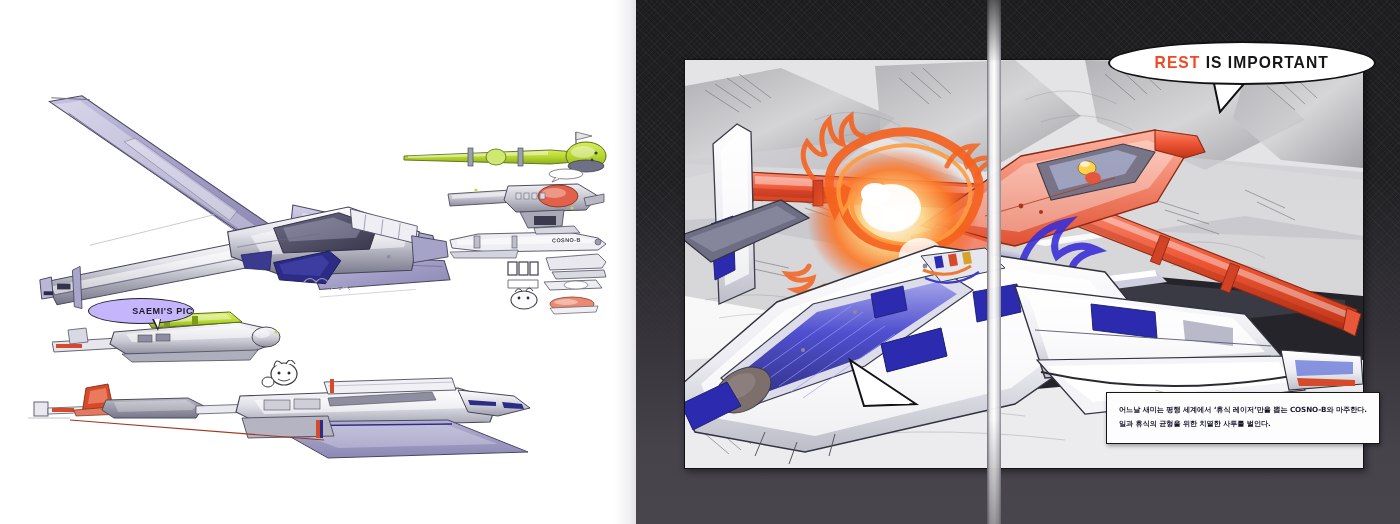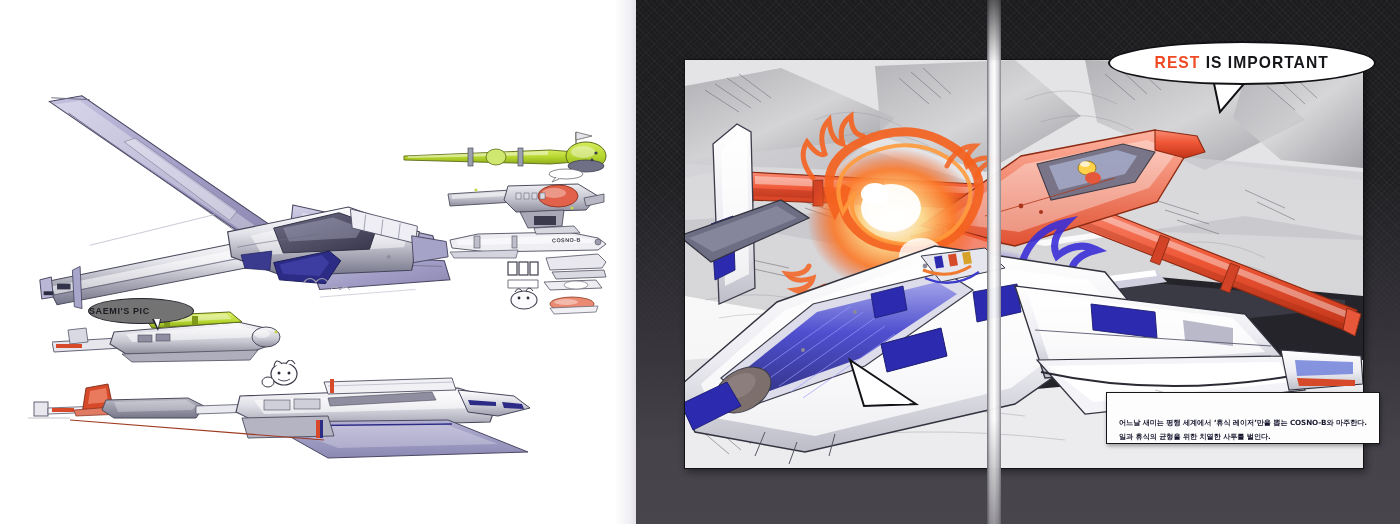--- a/index.html
+++ b/index.html
@@ -13,22 +13,22 @@
   #left-panel:after{content:"";position:absolute;right:0;top:0;width:22px;height:100%;
       background:linear-gradient(90deg,rgba(255,255,255,0) 0%,rgba(238,238,242,.85) 70%,rgba(225,225,232,1) 100%);}
 
   .sk{position:absolute;}
 
   
   #hero-sketch{left:28px;top:92px;width:430px;height:230px;}
 
   
   #saemi-bubble{position:absolute;left:88px;top:298px;width:104px;height:24px;
-      border:1.6px solid #23232c;border-radius:50%;background:#737373;
-      display:flex;align-items:center;justify-content:flex-start;}
+      border:1.6px solid #23232c;border-radius:50%;background:#c4b5fd;
+      display:flex;align-items:center;justify-content:flex-end;}
   #saemi-bubble span{font-size:9px;font-weight:bold;letter-spacing:.6px;color:#1b1b22;
       font-family:"Liberation Sans",sans-serif;white-space:nowrap;}
   #saemi-tail{position:absolute;left:152px;top:319px;width:0;height:0;
       border-left:6px solid transparent;border-right:3px solid transparent;
       border-top:12px solid #23232c;}
   #saemi-tail:after{content:"";position:absolute;left:-4px;top:-12.5px;width:0;height:0;
       border-left:4px solid transparent;border-right:2px solid transparent;
       border-top:9px solid #fff;}
 
   
@@ -71,21 +71,21 @@
   .accent-rest{color:#ef4a23;}
   #work-bubble{left:140px;top:396px;width:318px;height:40px;}
   #work-bubble .txt{font-size:17px;}
   .accent-work{color:#1a1aa8;}
   .bubble-tail{position:absolute;z-index:39;}
 
   
   #caption-box{position:absolute;left:470px;top:392px;width:274px;height:52px;
       background:#fdfdfd;border:1.5px solid #15151a;z-index:41;
       box-shadow:1px 2px 4px rgba(0,0,0,.35);
-      padding:24px 11px 0 12px;box-sizing:border-box;}
+      padding:11px 11px 0 12px;box-sizing:border-box;}
   #caption-box p{margin:0 0 3px 0;font-size:7.2px;line-height:1.55;color:#181830;
       font-family:"DejaVu Sans",sans-serif;font-weight:bold;letter-spacing:-.1px;}
 </style>
 </head>
 <body>
 
 <div id="stage">
 
   <div id="left-panel">
 

